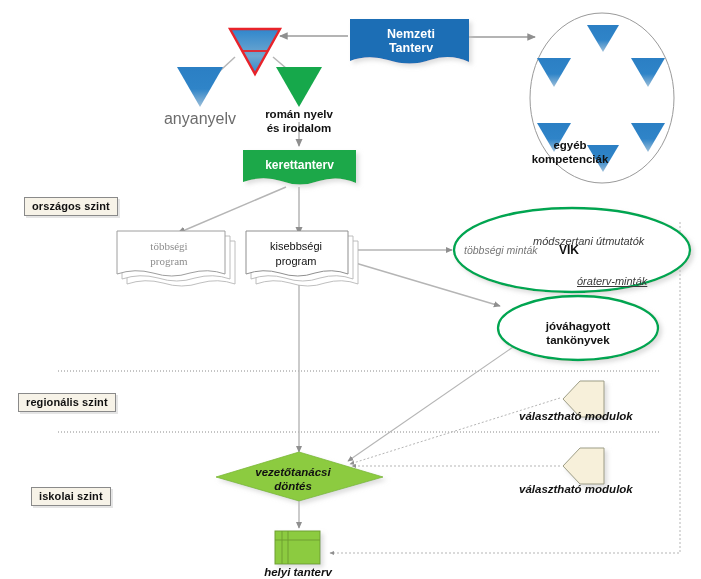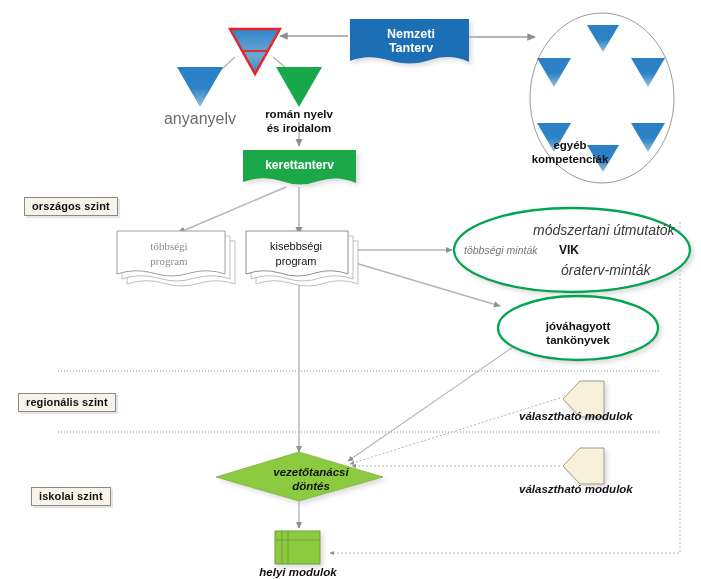--- a/index.html
+++ b/index.html
@@ -18,21 +18,21 @@
 
   
   .bannerTxt{position:absolute;color:#fff;font-size:12.5px;font-weight:bold;}
   .greenBannerTxt{position:absolute;color:#fff;font-size:12px;font-weight:bold;}
 
   .capTxt{position:absolute;font-size:16px;color:#6c6c6c;text-align:center;}
   .capBold{position:absolute;font-size:11.5px;color:#111;font-weight:bold;
            text-align:center;line-height:14px;}
   .ovalTxt{position:absolute;font-size:11.5px;color:#111;font-weight:bold;
            text-align:center;line-height:14px;}
-  .ital{position:absolute;font-size:14px;color:#3a3a3a;font-style:italic;}
+  .ital{position:absolute;font-size:11px;color:#3a3a3a;font-style:italic;margin-top:13px;}
   .italGray{position:absolute;font-size:10.5px;color:#777;font-style:italic;}
   .vikTxt{position:absolute;font-size:12px;color:#111;font-weight:bold;}
   .docTxt{position:absolute;font-size:11px;color:#8d8d8d;text-align:center;
           line-height:15px;}
   .docTxtB{position:absolute;font-size:11px;color:#111;font-weight:normal;
            text-align:center;line-height:15px;}
   .diamondTxt{position:absolute;font-size:11.5px;color:#111;font-weight:bold;
               font-style:italic;text-align:center;line-height:14px;}
   .modTxt{position:absolute;font-size:11.5px;color:#111;font-weight:bold;
           font-style:italic;}
@@ -206,34 +206,34 @@
   </div>
 
   <div class="docTxtB" style="left:248px;top:239px;width:96px;">
     <div>kisebbségi</div>
     <div>program</div>
   </div>
 
   <div class="ital" style="left:533px;top:222px;">módszertani útmutatók</div>
   <div class="italGray" style="left:464px;top:244px;">többségi minták</div>
   <div class="vikTxt" style="left:559px;top:243px;">VIK</div>
-  <div class="ital" style="left:561px;top:262px;">óraterv-minták</div>
+  <div class="ital" style="left:577px;top:262px;text-decoration:underline;">óraterv-minták</div>
 
   <div class="ovalTxt" style="left:528px;top:319px;width:100px;">
     <div>jóváhagyott</div>
     <div>tankönyvek</div>
   </div>
 
   <div class="levelTag" style="left:24px;top:197px;">országos szint</div>
   <div class="levelTag" style="left:18px;top:393px;">regionális szint</div>
   <div class="levelTag" style="left:31px;top:487px;">iskolai szint</div>
 
   <div class="modTxt" style="left:519px;top:410px;">választható modulok</div>
   <div class="modTxt" style="left:519px;top:483px;">választható modulok</div>
 
-  <div class="diamondTxt" style="left:258px;top:465px;width:106px;">
+  <div class="diamondTxt" style="left:240px;top:465px;width:106px;">
     <div>vezetőtanácsi</div>
     <div>döntés</div>
   </div>
 
-  <div class="botTxt" style="left:252px;top:566px;width:92px;text-align:center;">helyi modulok</div>
+  <div class="botTxt" style="left:252px;top:566px;width:92px;text-align:center;">helyi tanterv</div>
 
 </div>
 
 </body></html>

